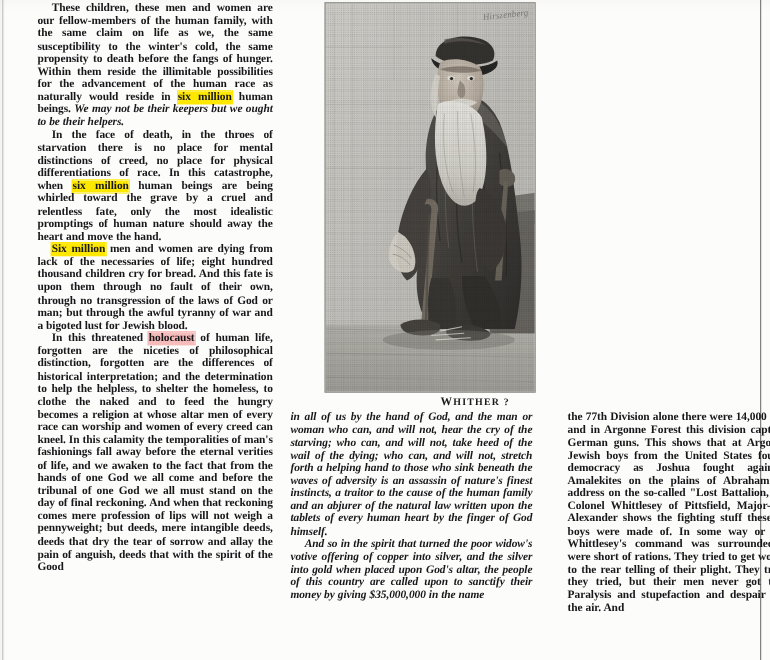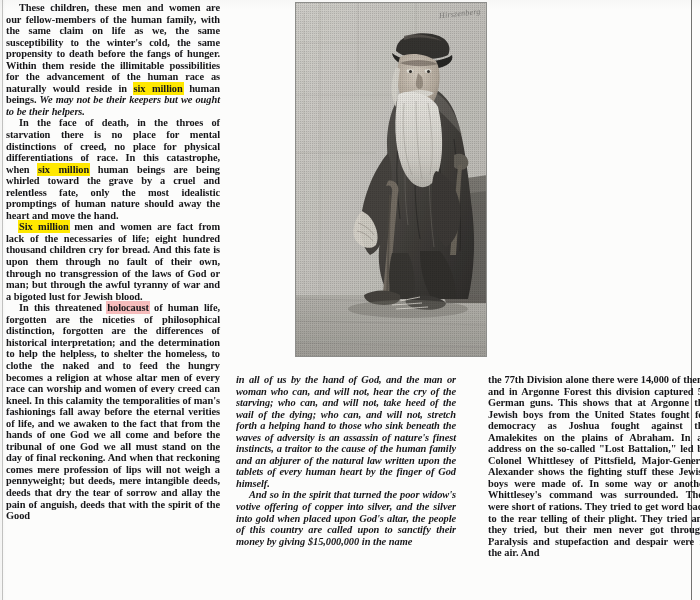--- a/index.html
+++ b/index.html
@@ -23,20 +23,21 @@
     background:
       linear-gradient(90deg, rgba(0,0,0,0.035) 0px, rgba(0,0,0,0) 6px),
       linear-gradient(180deg, rgba(0,0,0,0.02) 0px, rgba(0,0,0,0) 10px),
       #fcfcfb;
   }
 
   
   .col {
     position: absolute;
     box-sizing: border-box;
+    margin-left: 28px;
   }
   #col-left  { left: 6px;   top: 2px;  width: 214px; }
   #col-mid   { left: 236px; top: 374px; width: 220px; font-style: italic; }
   #col-right { left: 488px; top: 374px; width: 220px; }
 
   .rule-v {
     position: absolute;
     top: 0;
     bottom: 0;
     width: 1px;
@@ -152,21 +153,21 @@
 <body>
 
 <div class="page">
 
   <div class="rule-v" id="rule-left"></div>
   <div class="rule-v" id="rule-right"></div>
 
   <div class="col bodytext" id="col-left">
       <p><span>These children, these men and women are our fellow-members of the human family, with the same claim on life as we, the same susceptibility to the winter's cold, the same propensity to death before the fangs of hunger.  Within them reside the illimitable possibilities for the advancement of the human race as naturally would reside in </span><span class="hl-yellow">six million</span><span> human beings. </span><span class="ital">We may not be their keepers but we ought to be their helpers.</span></p>
       <p><span>In the face of death, in the throes of starvation there is no place for mental distinctions of creed, no place for physical differentiations of race.  In this catastrophe, when </span><span class="hl-yellow">six million</span><span> human beings are being whirled toward the grave by a cruel and relentless fate, only the most idealistic promptings of human nature should away the heart and move the hand.</span></p>
-      <p><span class="hl-yellow">Six million</span><span> men and women are fact from lack of the necessaries of life; eight hundred thousand children cry for bread.  And this fate is upon them through no fault of their own, through no transgression of the laws of God or man; but through the awful tyranny of war and a bigoted lust for Jewish blood.</span></p>
+      <p><span class="hl-yellow">Six million</span><span> men and women are dying from lack of the necessaries of life; eight hundred thousand children cry for bread.  And this fate is upon them through no fault of their own, through no transgression of the laws of God or man; but through the awful tyranny of war and a bigoted lust for Jewish blood.</span></p>
       <p><span>In this threatened </span><span class="hl-pink">holocaust</span><span> of human life, forgotten are the niceties of philosophical distinction, forgotten are the differences of historical interpretation; and the determination to help the helpless, to shelter the homeless, to clothe the naked and to feed the hungry becomes a religion at whose altar men of every race can worship and women of every creed can kneel.  In this calamity the temporalities of man's fashionings fall away before the eternal verities of life, and we awaken to the fact that from the hands of one God we all come and before the tribunal of one God we all must stand on the day of final reckoning.  And when that reckoning comes mere profession of lips will not weigh a pennyweight; but deeds, mere intangible deeds, deeds that dry the tear of sorrow and allay the pain of anguish, deeds that with the spirit of the Good</span></p>
     </div>
 
   <div id="figure">
     <div id="figure-frame">
       <div id="figure-art">
         <svg viewBox="0 0 192 355" width="192" height="355" preserveAspectRatio="none">
           <defs>
             <linearGradient id="wallG" x1="0" y1="0" x2="1" y2="1">
               <stop offset="0%" stop-color="#d5d3ce"></stop>
@@ -312,24 +313,27 @@
           </g>
 
           <rect x="0" y="0" width="192" height="355" fill="#b9b6b0" opacity="0.13"></rect>
         </svg>
       </div>
       <div id="halftone"></div>
       <div id="vgrain"></div>
       <div id="signature">Hirszenberg</div>
     </div>
 
+    <div id="figure-caption">
+      <span class="cap-first">W</span><span>HITHER ?</span>
+    </div>
   </div>
 
   <div class="col bodytext" id="col-mid">
       <p class="noindent"><span>in all of us by the hand of God, and the man or woman who can, and will not, hear the cry of the starving; who can, and will not, take heed of the wail of the dying; who can, and will not, stretch forth a helping hand to those who sink beneath the waves of adversity is an assassin of nature's finest instincts, a traitor to the cause of the human family and an abjurer of the natural law written upon the tablets of every human heart by the finger of God himself.</span></p>
-      <p><span>And so in the spirit that turned the poor widow's votive offering of copper into silver, and the silver into gold when placed upon God's altar, the people of this country are called upon to sanctify their money by giving $15,000,000 in the name</span></p>
+      <p><span>And so in the spirit that turned the poor widow's votive offering of copper into silver, and the silver into gold when placed upon God's altar, the people of this country are called upon to sanctify their money by giving $35,000,000 in the name</span></p>
     </div>
 
   <div class="col bodytext" id="col-right">
       <p class="noindent"><span>the 77th Division alone there were 14,000 of them, and in Argonne Forest this division captured 54 German guns.  This shows that at Argonne the Jewish boys from the United States fought for democracy as Joshua fought against the Amalekites on the plains of Abraham.  In an address on the so-called "Lost Battalion," led by Colonel Whittlesey of Pittsfield, Major-General Alexander shows the fighting stuff these Jewish boys were made of.  In some way or another Whittlesey's command was surrounded.  They were short of rations.  They tried to get word back to the rear telling of their plight.  They tried and they tried, but their men never got through.  Paralysis and stupefaction and despair were in the air.  And</span></p>
     </div>
 
 </div>
 
 </body></html>

